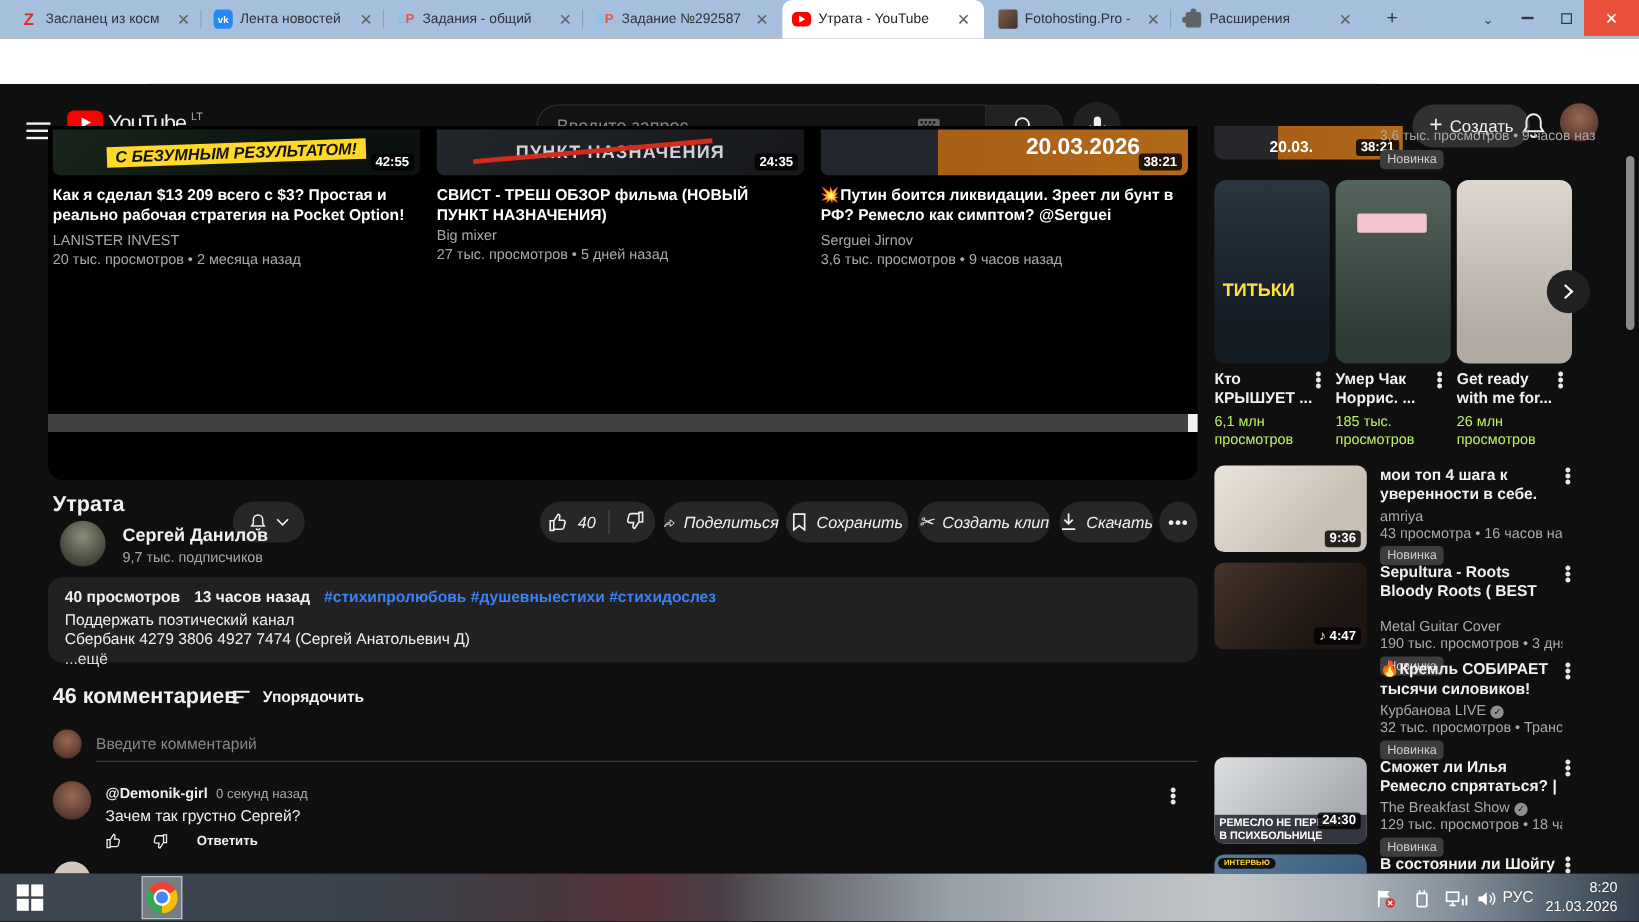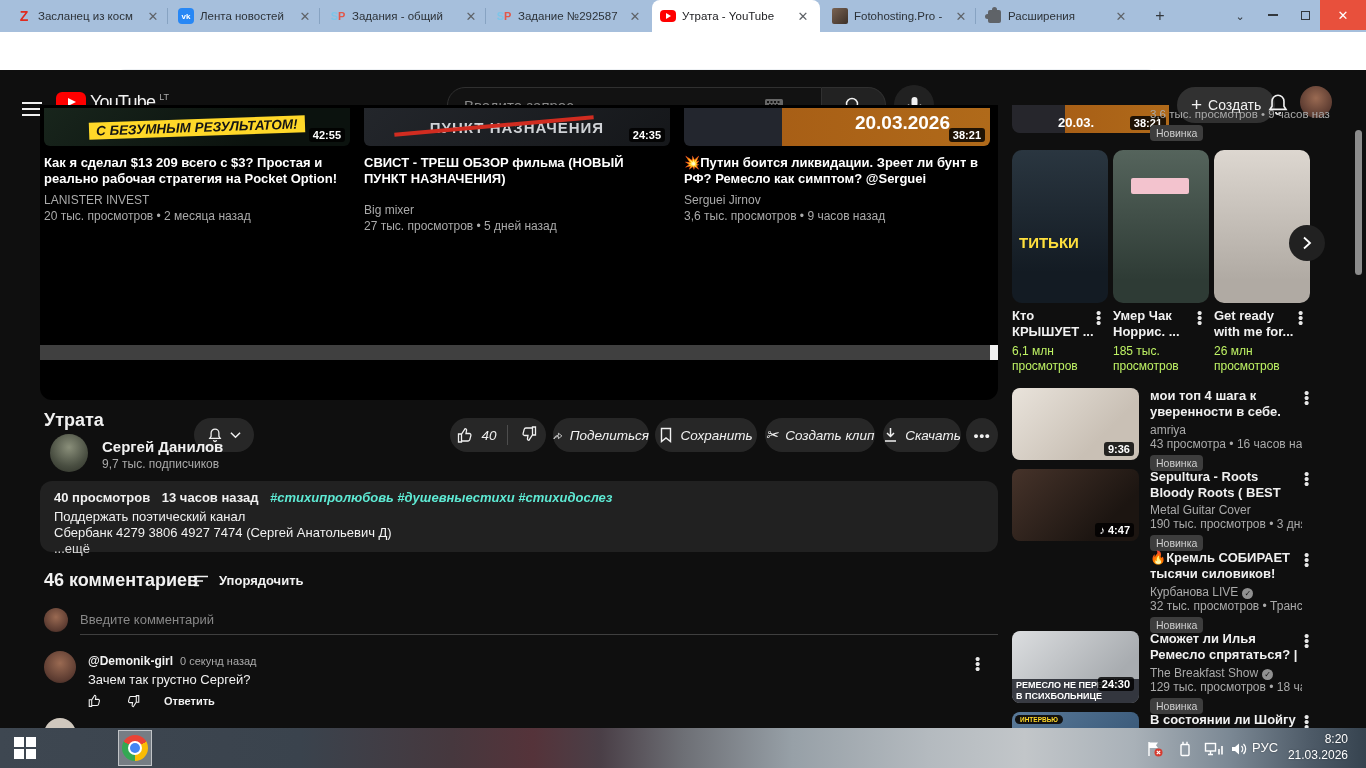--- a/index.html
+++ b/index.html
@@ -93,21 +93,21 @@
 
   
   .pill { position:absolute; top:348px; height:34px; background:rgba(255,255,255,0.1); border-radius:17px;
     display:flex; align-items:center; justify-content:center; gap:7px; color:#f1f1f1; font-size:13.5px;
     font-weight:500;font-style:italic; }
 
   
   #descbox { position:absolute; left:40px; top:411px; width:958px; height:71px; background:#212121;
     border-radius:12px; padding:9px 14px; font-size:13px; color:#f1f1f1; line-height:16px; }
   #descbox .b { font-weight:bold; }
-  #descbox .tags { color:#5eead4; font-weight:bold;font-style:italic; }
+  #descbox .tags { color:#3b82f6; font-weight:bold; }
 
   
   .chip { display:inline-block; background:#3d3d3d; color:#cfcfcf; font-size:10.5px;
     padding:2px 6px; border-radius:4px; }
   .dots-v { color:#e8e8e8; font-size:15px; letter-spacing:0; line-height:5px; text-align:center; }
 
   
   .sbv-title { font-size:13px; font-weight:bold; color:#f1f1f1; line-height:16px; max-height:32px; overflow:hidden; }
   .sbv-sub { font-size:12px; color:#aaa; line-height:14px; white-space:nowrap; overflow:hidden; }
   .sb-thumb { position:absolute; left:0; top:0; border-radius:8px; overflow:hidden; }
@@ -336,21 +336,21 @@
         <div class="esc-meta" style="margin-top:6px">LANISTER INVEST</div>
         <div class="esc-meta" style="margin-top:2px">20 тыс. просмотров • 2 месяца назад</div>
       </div>
       <div class="esc" style="left:324px">
         <div class="esc-thumb th-es2">
           <span class="es2-big">ПУНКТ НАЗНАЧЕНИЯ</span>
           <span class="strike"></span>
           <span class="dur">24:35</span>
         </div>
         <div class="esc-title">СВИСТ - ТРЕШ ОБЗОР фильма (НОВЫЙ ПУНКТ НАЗНАЧЕНИЯ)</div>
-        <div class="esc-meta" style="margin-top:16px">Big mixer</div>
+        <div class="esc-meta" style="margin-top:2px">Big mixer</div>
         <div class="esc-meta" style="margin-top:2px">27 тыс. просмотров • 5 дней назад</div>
       </div>
       <div class="esc" style="left:644px">
         <div class="esc-thumb th-es3">
           <span class="es3-date">20.03.2026</span>
           <span class="dur">38:21</span>
         </div>
         <div class="esc-title">💥Путин боится ликвидации. Зреет ли бунт в РФ? Ремесло как симптом? @Serguei Jirnov/@24 Канал</div>
         <div class="esc-meta" style="margin-top:6px">Serguei Jirnov</div>
         <div class="esc-meta" style="margin-top:2px">3,6 тыс. просмотров • 9 часов назад</div>
@@ -498,21 +498,21 @@
       </div>
       <div class="abs dots-v" style="left:292px;top:2px">•<br>•<br>•</div>
     </div>
 
     <div class="abs" style="left:1012px;top:399px;width:318px;height:76px">
       <div class="sb-thumb" style="width:127px;height:72px;background:linear-gradient(135deg,#46332a,#1c1511 75%)">
         <span class="dur">♪ 4:47</span>
       </div>
       <div class="abs" style="left:138px;top:0;width:152px">
         <div class="sbv-title">Sepultura - Roots Bloody Roots ( BEST METAL ...</div>
-        <div class="sbv-sub" style="margin-top:2px">Metal Guitar Cover</div>
+        <div class="sbv-sub" style="margin-top:14px">Metal Guitar Cover</div>
         <div class="sbv-sub">190 тыс. просмотров • 3 дня назад</div>
         <div style="margin-top:2px"><span class="chip">Новинка</span></div>
       </div>
       <div class="abs dots-v" style="left:292px;top:2px">•<br>•<br>•</div>
     </div>
 
     <div class="abs" style="left:1012px;top:480px;width:318px;height:76px">
       <div class="abs" style="left:138px;top:0;width:152px">
         <div class="sbv-title">🔥Кремль СОБИРАЕТ тысячи силовиков! Протесты ...</div>
         <div class="sbv-sub" style="margin-top:3px"><span>Курбанова LIVE</span><span class="vcheck">✓</span></div>

